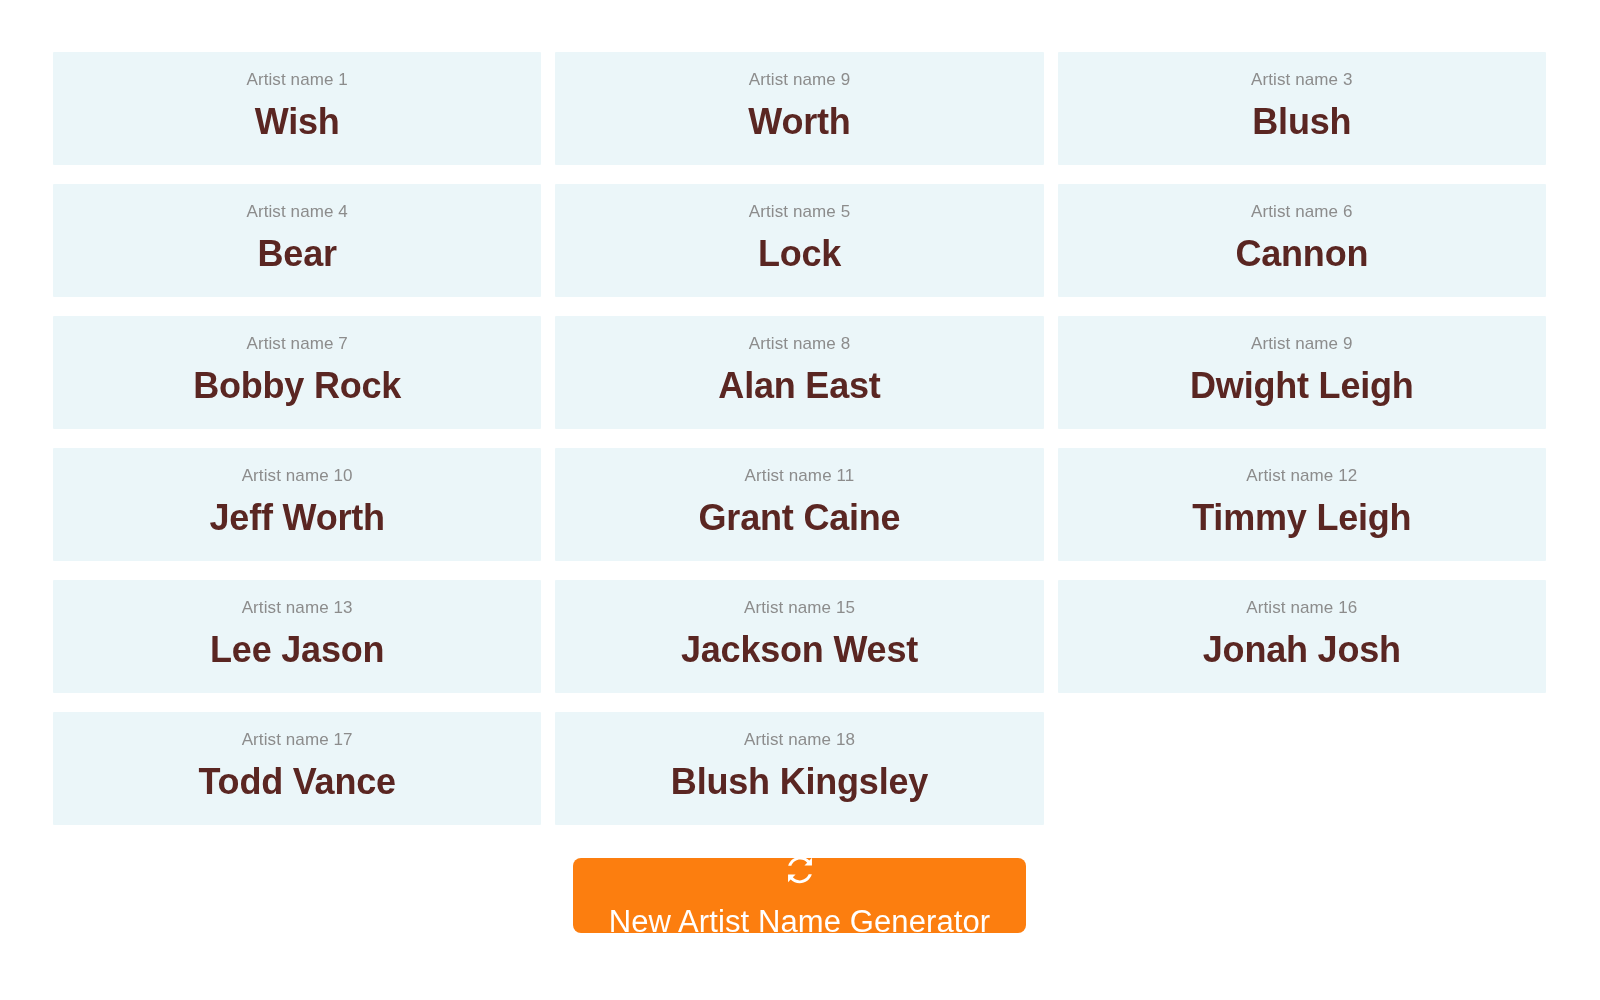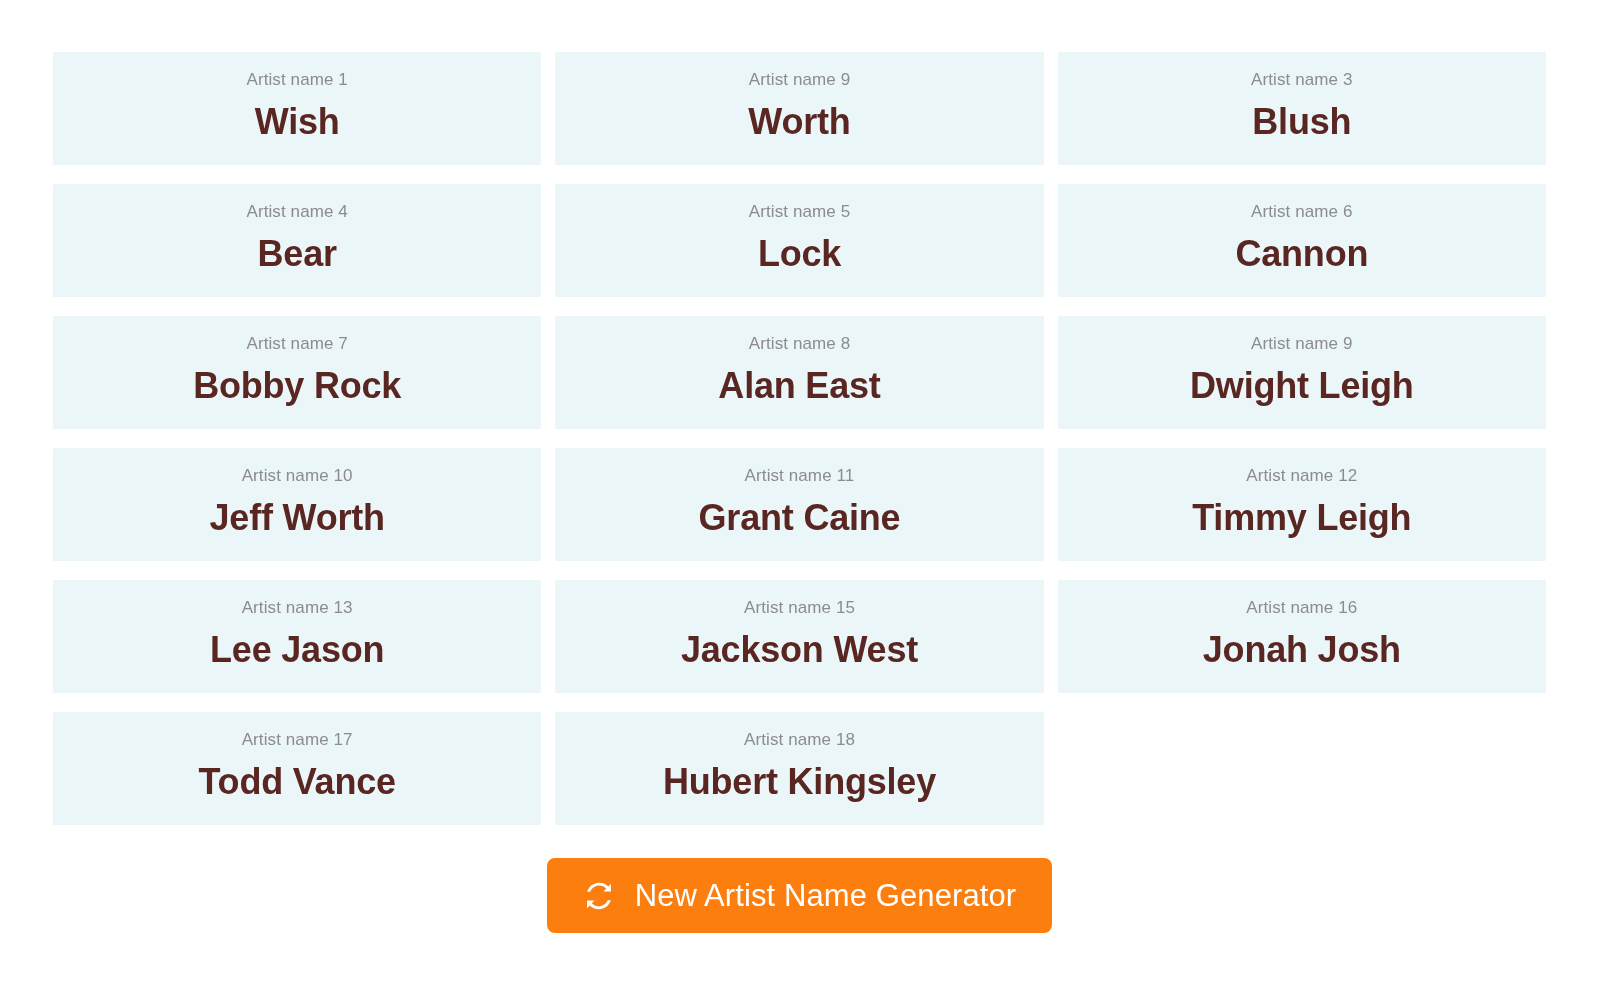--- a/index.html
+++ b/index.html
@@ -83,20 +83,21 @@
     display: inline-flex;
     align-items: center;
     justify-content: center;
     gap: 20px;
     font-family: "Liberation Sans", sans-serif;
     font-size: 31px;
     font-weight: normal;
     letter-spacing: 0.1px;
     cursor: pointer;
     line-height: 1;
+    flex-direction: column;
   }
 
   .sync-icon {
     width: 32px;
     height: 32px;
     display: inline-block;
     flex: 0 0 auto;
   }
   .sync-icon svg { display: block; width: 32px; height: 32px; }
 
@@ -167,21 +168,21 @@
       <div class="name-card">
         <div class="card-label">Artist name 16</div>
         <div class="card-name">Jonah Josh</div>
       </div>
       <div class="name-card">
         <div class="card-label">Artist name 17</div>
         <div class="card-name">Todd Vance</div>
       </div>
       <div class="name-card">
         <div class="card-label">Artist name 18</div>
-        <div class="card-name">Hubert Kingsley</div>
+        <div class="card-name">Blush Kingsley</div>
       </div>
     </div>
 
   <div class="button-row">
     <button class="generate-button">
       <span class="sync-icon">
         <svg viewBox="0 0 24 24" aria-hidden="true">
           <path fill="#ffffff" d="M12.2 4.2c2.05 0 3.9 0.88 5.18 2.29l-2.07 2.07h5.66V2.9l-1.96 1.96C17.32 3.1 14.9 2 12.2 2 7.9 2 4.3 4.85 3.15 8.75h2.36C6.57 6.1 9.17 4.2 12.2 4.2z"></path>
           <path fill="#ffffff" d="M11.8 19.8c-2.05 0-3.9-0.88-5.18-2.29l2.07-2.07H3.03v5.66l1.96-1.96C6.68 20.9 9.1 22 11.8 22c4.3 0 7.9-2.85 9.05-6.75h-2.36c-1.06 2.65-3.66 4.55-6.69 4.55z"></path>
         </svg>

